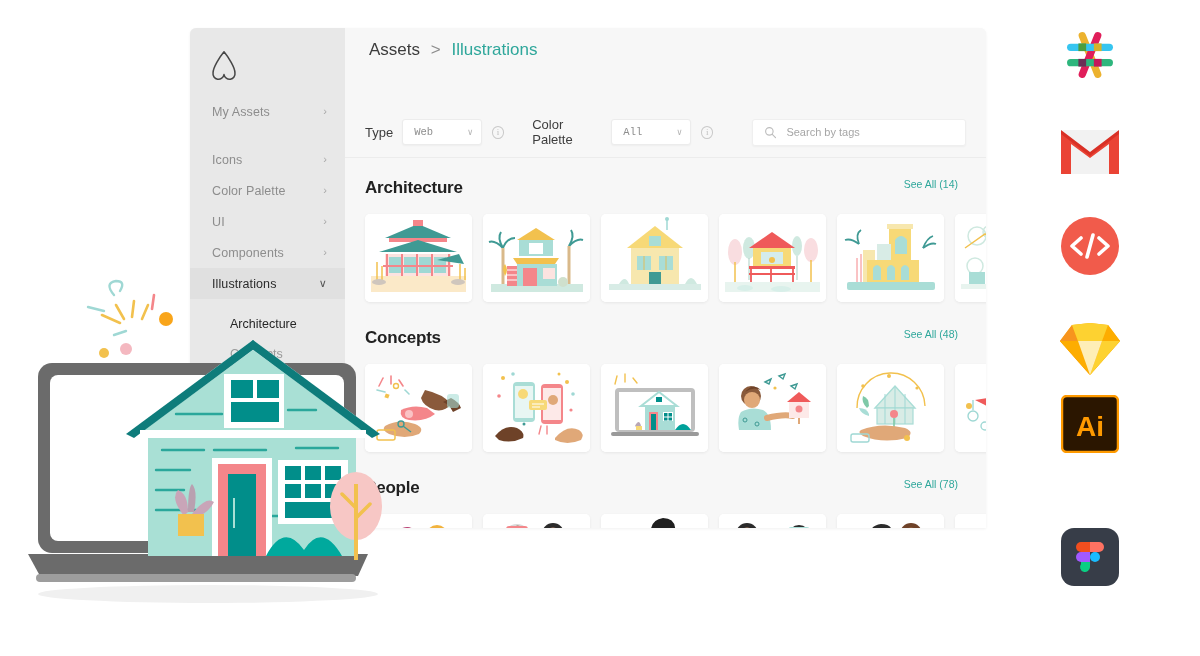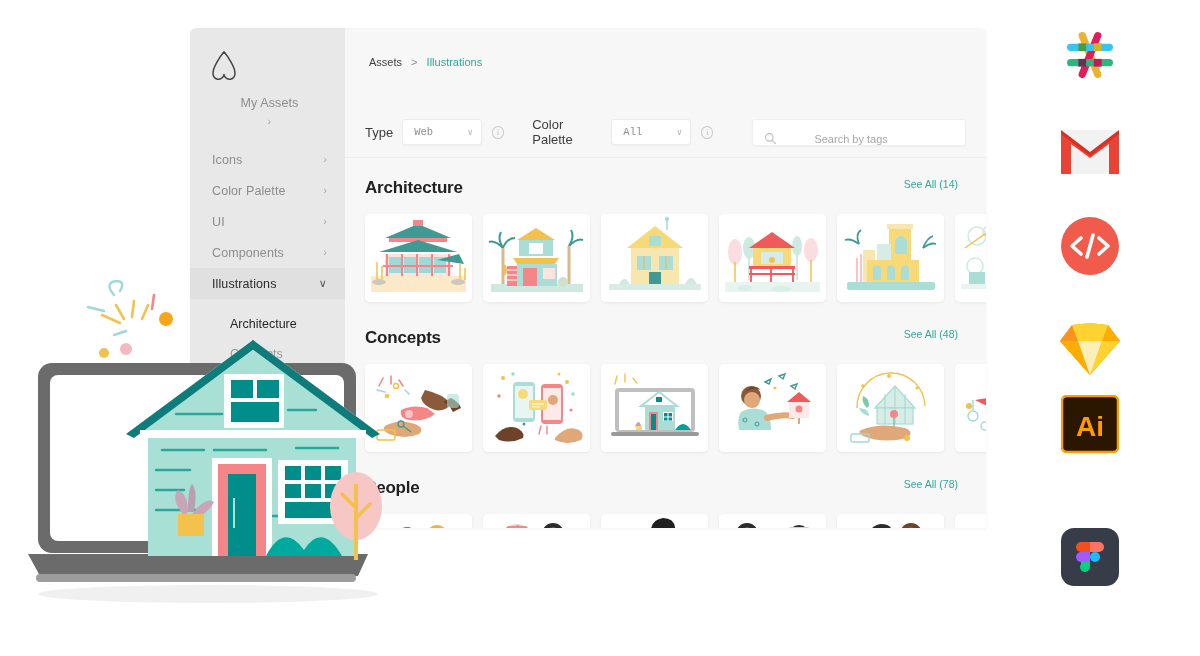--- a/index.html
+++ b/index.html
@@ -27,57 +27,57 @@
     background: #e8e8e8;
   }
   .logo-wrap { position: absolute; left: 15px; top: 18px; width: 38px; height: 38px;
     display: flex; align-items: center; justify-content: center; }
   .nav-list { position: absolute; left: 0; top: 68px; width: 100%; }
   .nav-item {
     position: relative; height: 31px; padding: 0 18px 0 22px;
     display: flex; align-items: center; justify-content: space-between;
     font-size: 12.5px; color: #8d8d8d; letter-spacing: .1px;
   }
-  .nav-item.spacer-after { margin-bottom: 17px; flex-direction: column; }
+  .nav-item.spacer-after { margin-bottom: 17px; }
   .nav-item .chev { font-size: 11px; color: #a8a8a8; line-height: 1; }
   .nav-item.active { background: #e0e0e0; color: #2b2b2b; }
   .nav-item.active .chev { color: #555; }
   .subnav { padding-top: 10px; }
   .sub-item {
     height: 30px; padding-left: 40px; display: flex; align-items: center;
     font-size: 12.5px; color: #9a9a9a;
   }
   .sub-item.current { color: #262626; }
 
   
   .content { position: absolute; left: 155px; top: 0; right: 0; height: 100%;
     background: #f7f7f7; }
-  .crumb { position: absolute; left: 24px; top: 28px; font-size: 11px; color: #3d3d3d; }
+  .crumb { position: absolute; left: 24px; top: 12px; font-size: 17px; color: #3d3d3d; }
   .crumb .sep { color: #8d8d8d; margin: 0 6px; }
   .crumb .leaf { color: #2fa79b; }
 
   .filterbar { position: absolute; left: 20px; top: 90px; right: 20px; height: 28px;
     display: flex; align-items: center; }
   .flabel { font-size: 13px; color: #3d3d3d; margin-right: 9px; }
   .select {
     width: 84px; height: 26px; background: #fff; border-radius: 3px;
     border: 1px solid #ececec;
     display: flex; align-items: center; justify-content: space-between;
     padding: 0 8px 0 11px; font-size: 10.5px; color: #8d8d8d;
     box-shadow: 0 1px 2px rgba(0,0,0,0.04);
     font-family: Liberation Mono, monospace;
   }
   .select .cd { font-size: 9px; color: #b4b4b4; }
   .info-dot { width: 13px; height: 13px; border-radius: 50%; border: 1px solid #c9c9c9;
     color: #c0c0c0; font-size: 9px; line-height: 11px; text-align: center;
     margin: 0 0 0 10px; font-family: "Liberation Serif", serif; }
   .searchbox {
     width: 228px; height: 27px; background: #fff; border-radius: 3px;
-    border: 1px solid #efefef; display: flex; align-items: flex-end; padding-left: 11px;
-    margin-left: 39px; box-shadow: 0 1px 2px rgba(0,0,0,0.04); gap: 28px;
+    border: 1px solid #efefef; display: flex; align-items: center; padding-left: 11px;
+    margin-left: 39px; box-shadow: 0 1px 2px rgba(0,0,0,0.04);
   }
   .searchbox .sq { margin-right: 9px; display:flex; }
   .searchbox .ph { font-size: 11px; color: #a6a6a6; }
 
   .divider { position: absolute; left: 0; top: 129px; right: 0; height: 1px; background: #ececec; }
 
   .section { position: absolute; left: 20px; right: 0; }
   .sec-head { display: flex; align-items: baseline; height: 24px; }
   .sec-title { font-size: 17px; font-weight: bold; color: #212121; letter-spacing: -.2px; }
   .see-all { position: absolute; right: 28px; font-size: 10.5px; color: #2fa79b; }

